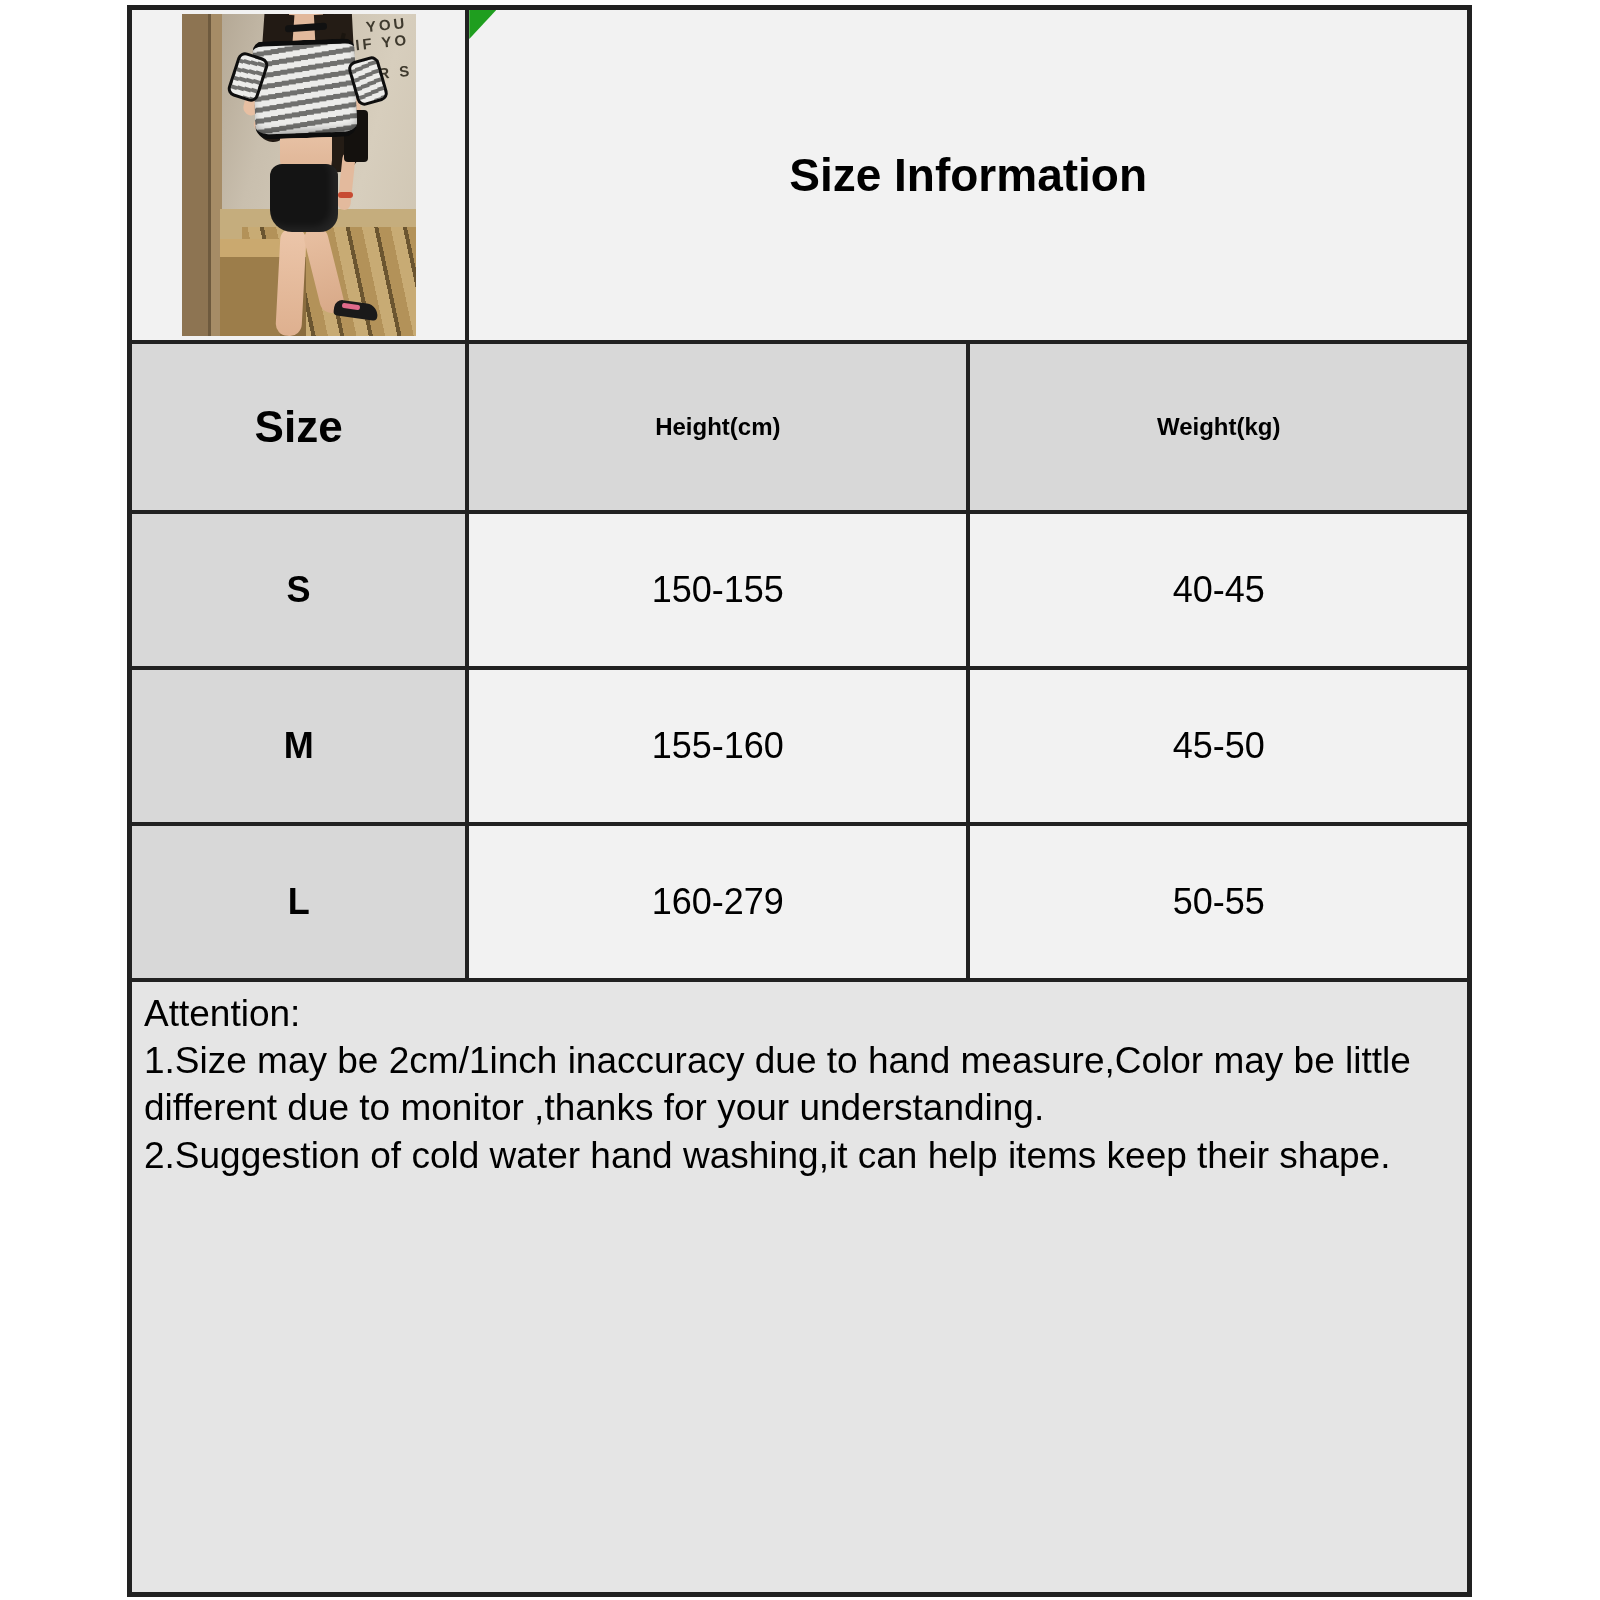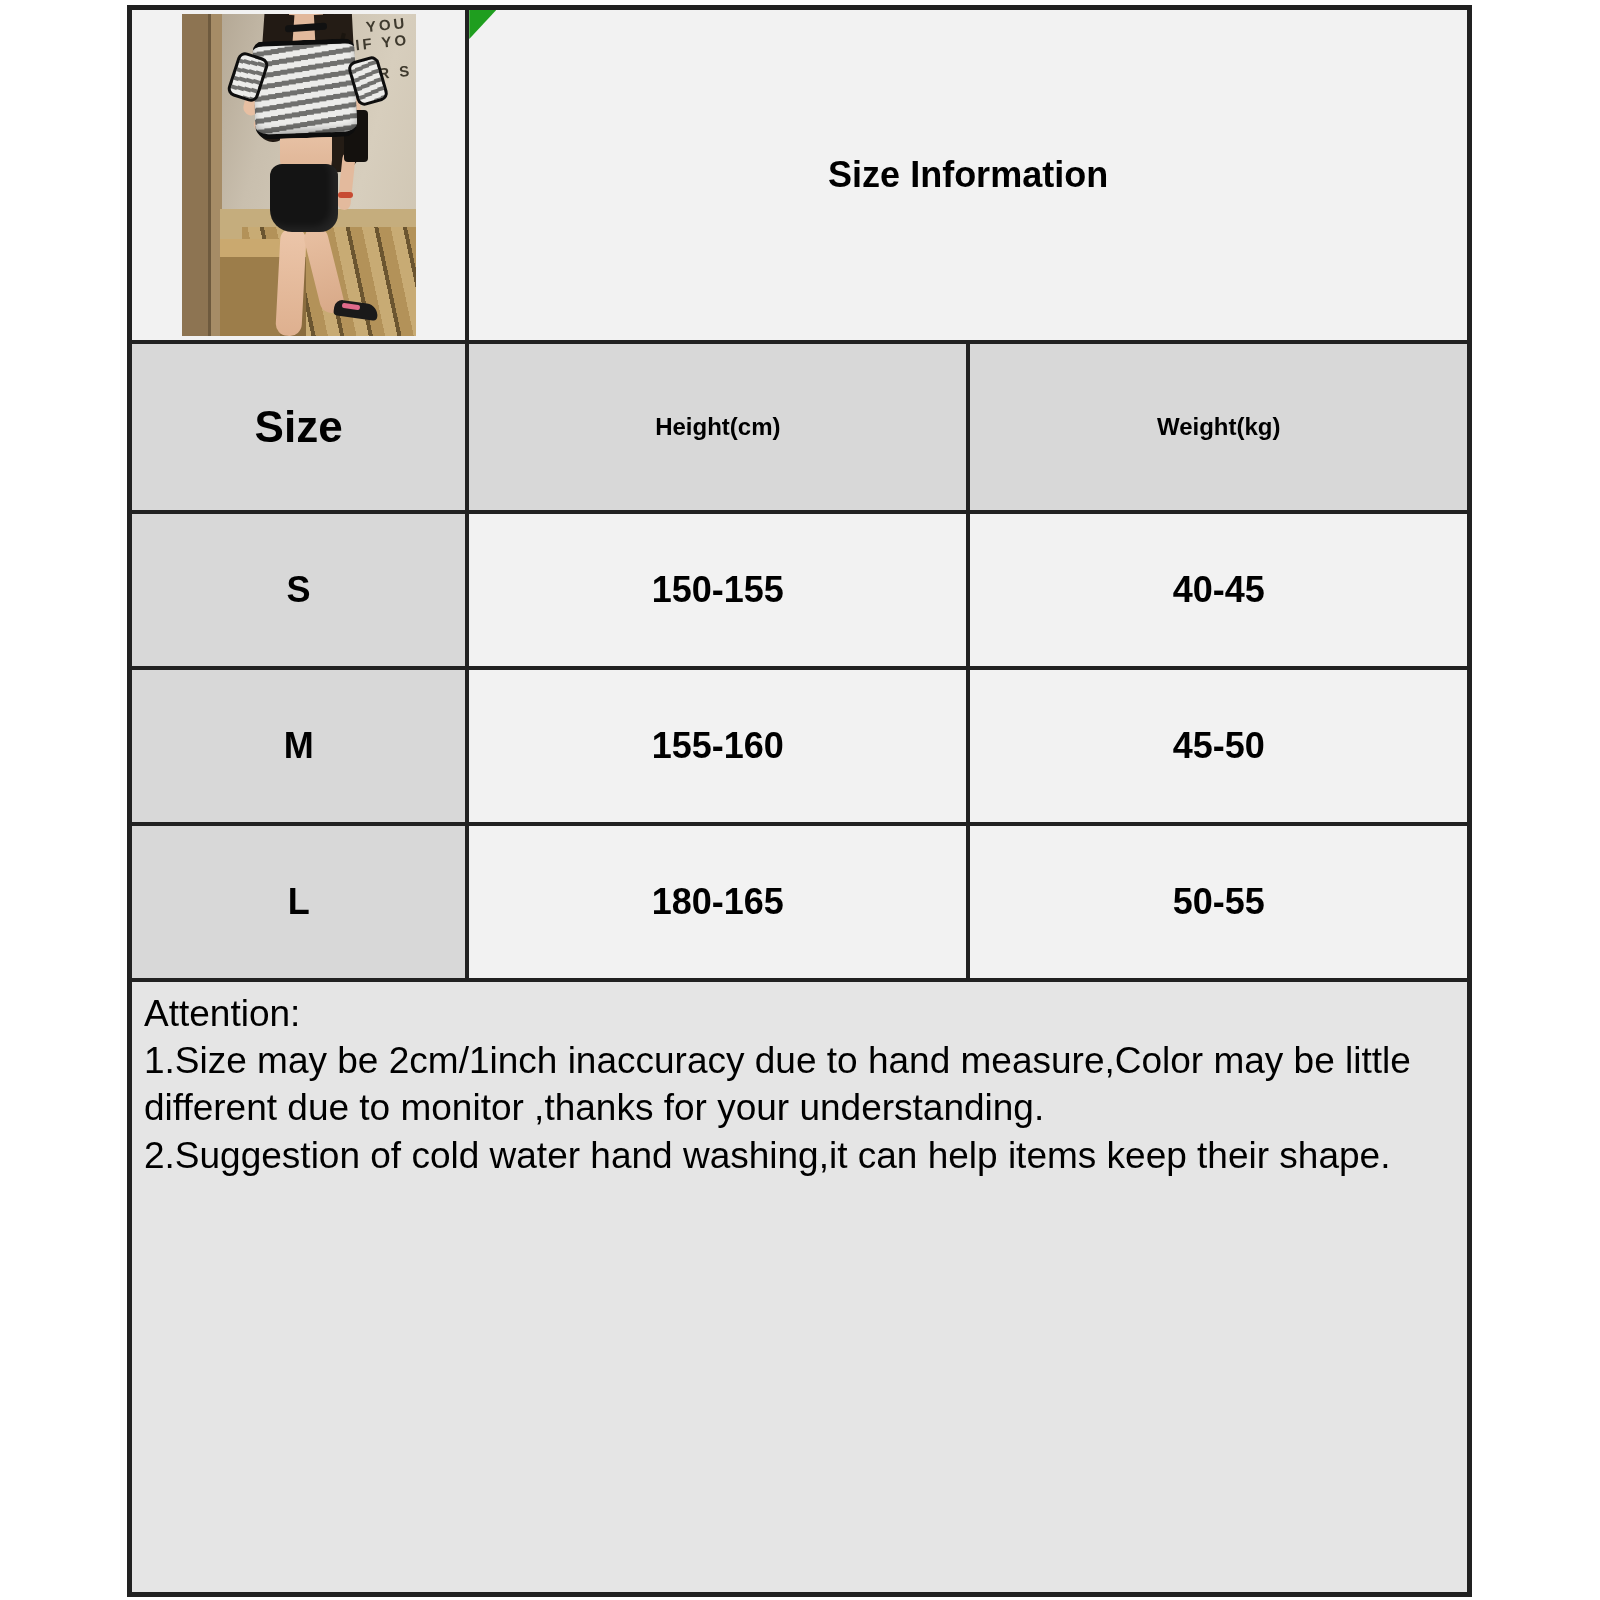--- a/index.html
+++ b/index.html
@@ -10,31 +10,31 @@
   }
   table.size-table {
     position:absolute; left:127px; top:5px; width:1345px; height:1592px;
     border-collapse:collapse; table-layout:fixed; background:#ffffff;
     border:5px solid #212121;
   }
   td { border:4px solid #212121; overflow:hidden; }
   .photo-cell { background:#f2f2f2; text-align:center; vertical-align:middle; }
   .title-cell {
     background:#f2f2f2; position:relative; text-align:center; vertical-align:middle;
-    font-size:36px; font-weight:bold; letter-spacing:0px;
+    font-size:46px; font-weight:bold; letter-spacing:0px;
   }
   .flag {
     position:absolute; left:0; top:0; width:27px; height:29px;
     background:#1f9e1f; clip-path:polygon(0 0, 100% 0, 0 100%);
   }
   .hdr { background:#d8d8d8; font-weight:bold; text-align:center; vertical-align:middle; }
   .hdr-size { font-size:44px; }
   .hdr-col  { font-size:24px; }
   .size-cell { background:#d8d8d8; font-weight:bold; font-size:36px; text-align:center; vertical-align:middle; }
-  .val-cell  { background:#f2f2f2; font-weight:bold; font-size:36px; text-align:center; vertical-align:middle; }
+  .val-cell  { background:#f2f2f2; font-weight:normal; font-size:36px; text-align:center; vertical-align:middle; }
   .attention-cell {
     background:#e5e5e5; vertical-align:top; padding:8px 12px 0 12px;
     font-size:37px; line-height:1.28; font-weight:normal;
   }
 
   
   .photo {
     position:relative; width:234px; height:322px; margin:0 auto;
     overflow:hidden; display:inline-block; vertical-align:middle;
   }
@@ -151,21 +151,21 @@
       <td class="val-cell">150-155</td>
       <td class="val-cell">40-45</td>
     </tr>
     <tr style="height:156px">
       <td class="size-cell">M</td>
       <td class="val-cell">155-160</td>
       <td class="val-cell">45-50</td>
     </tr>
     <tr style="height:156px">
       <td class="size-cell">L</td>
-      <td class="val-cell">180-165</td>
+      <td class="val-cell">160-279</td>
       <td class="val-cell">50-55</td>
     </tr>
 
     <tr>
       <td class="attention-cell" colspan="3">
         <div>Attention:</div>
         <div>1.Size may be 2cm/1inch inaccuracy due to hand measure,Color may be little different due to monitor ,thanks for your understanding.</div>
         <div>2.Suggestion of cold water hand washing,it can help items keep their shape.</div>
       </td>
     </tr>

